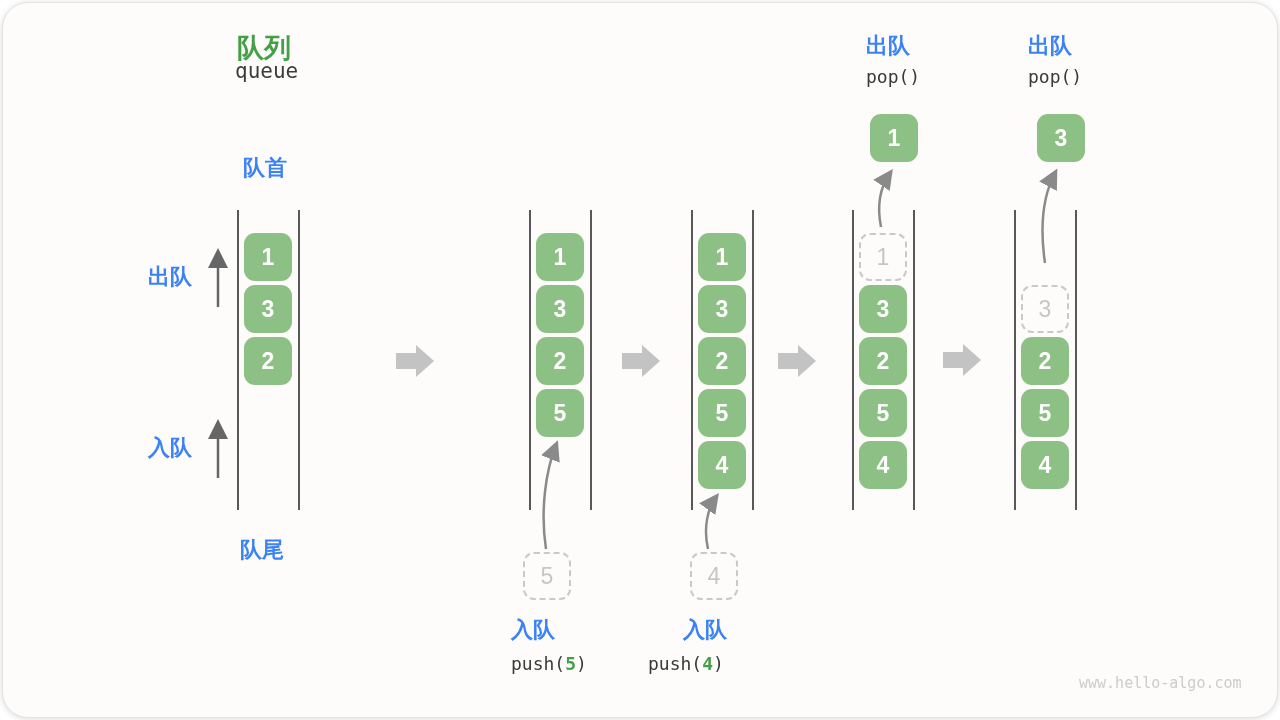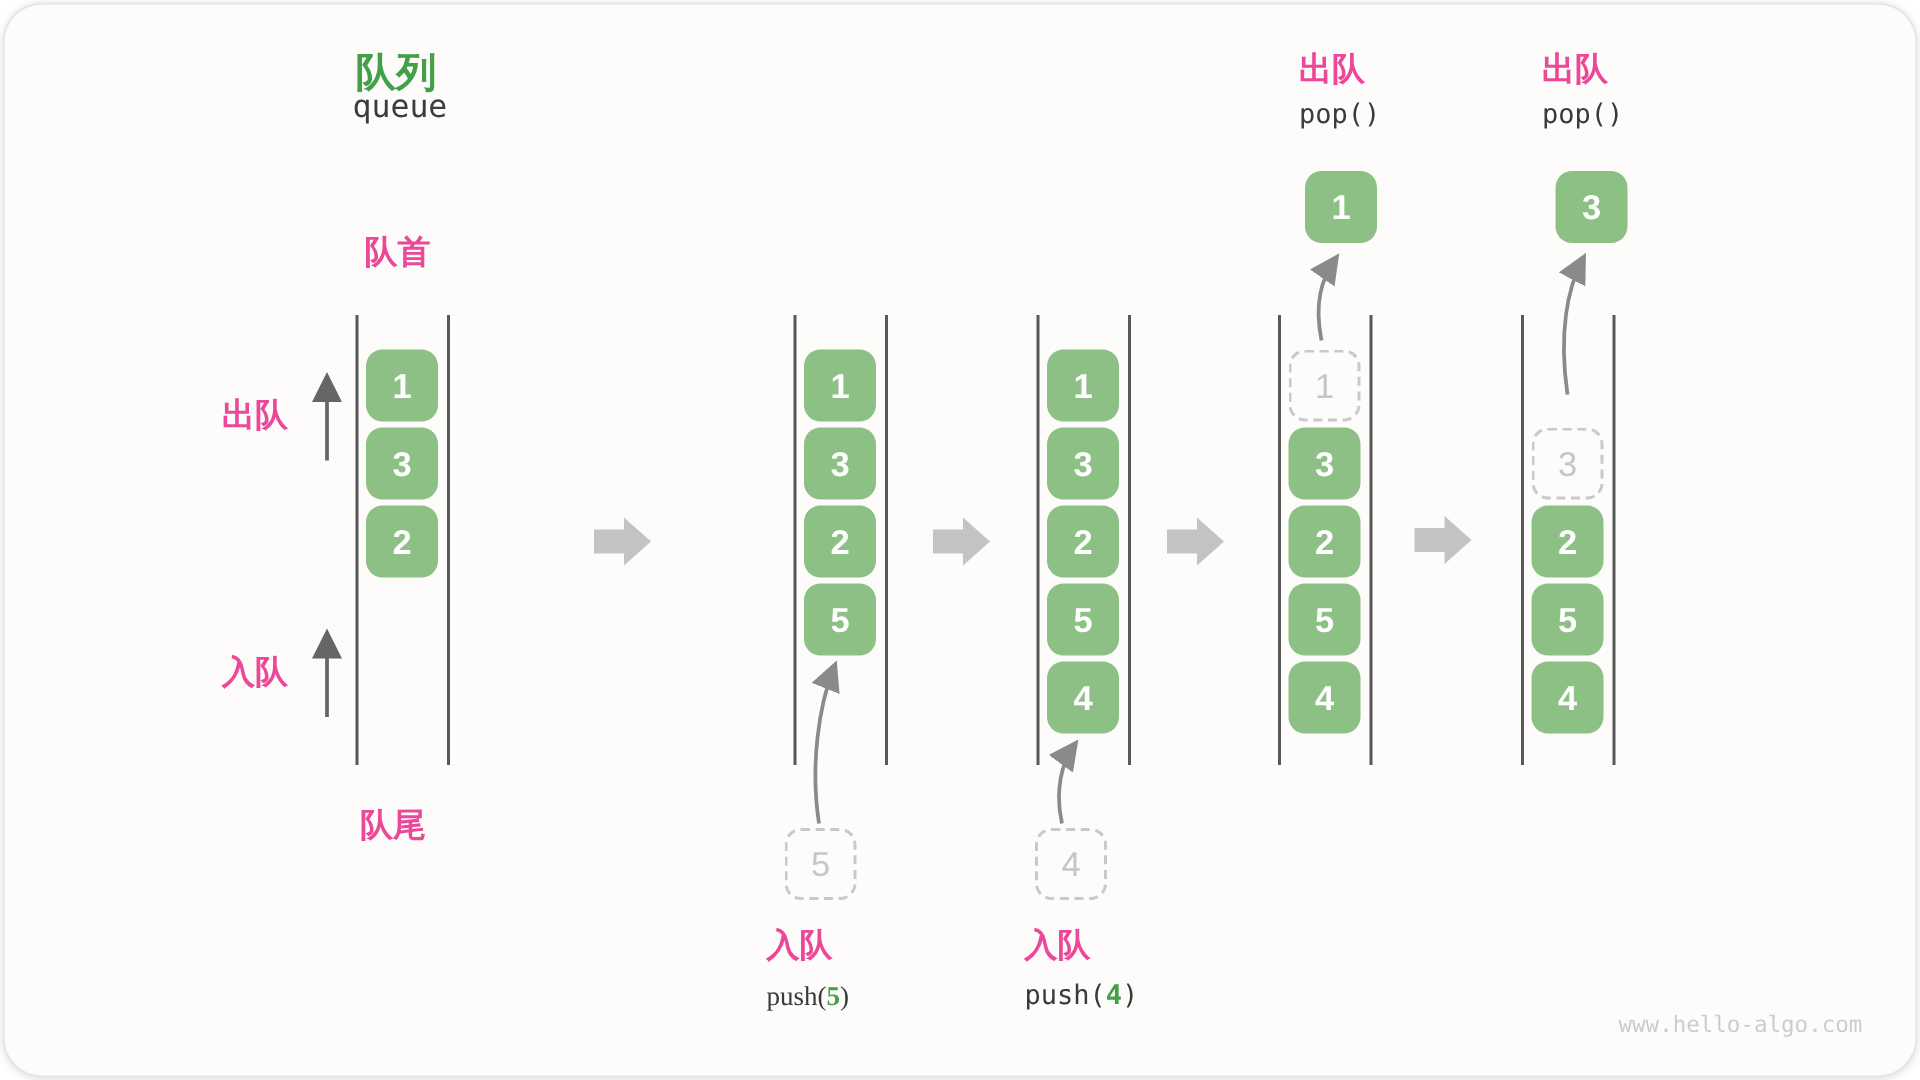--- a/index.html
+++ b/index.html
@@ -1,19 +1,19 @@
 <!DOCTYPE html>
 <html><head>
 <meta charset="utf-8">
 <style>
   html,body{margin:0;padding:0;width:1280px;height:720px;background:#ffffff;overflow:hidden;}
   .card{position:absolute;left:2px;top:2px;width:1274px;height:714px;background:#fdfcfa;
         border:1px solid #e3e3e3;border-radius:26px;box-shadow:0 1px 6px rgba(0,0,0,.14);}
   .abs{position:absolute;}
-  .zh{font-family:"Liberation Sans","DejaVu Sans",sans-serif;font-weight:bold;color:#ec4899;font-size:22px;line-height:1.15;}
+  .zh{font-family:"Liberation Sans","DejaVu Sans",sans-serif;font-weight:bold;color:#3b82f6;font-size:22px;line-height:1.15;}
   .mono{font-family:"DejaVu Sans Mono","Liberation Mono",monospace;color:#3a3a3a;font-size:18px;line-height:1.15;}
   .title-zh{font-family:"Liberation Sans","DejaVu Sans",sans-serif;font-weight:bold;font-size:27px;color:#43a047;}
   .title-en{font-family:"DejaVu Sans Mono","Liberation Mono",monospace;font-size:21px;color:#3c3c3c;}
   .wall{position:absolute;top:210px;height:300px;width:1.5px;background:#585858;}
   .box{position:absolute;width:48px;height:48px;border-radius:11px;background:#8dc084;color:#ffffff;
        display:flex;align-items:center;justify-content:center;
        font-family:"Liberation Sans","DejaVu Sans",sans-serif;font-weight:bold;font-size:23px;}
   .ghost{position:absolute;width:48px;height:48px;border-radius:11px;border:2.5px dashed #c9c9c9;
          box-sizing:border-box;background:transparent;color:#c6c6c6;
          display:flex;align-items:center;justify-content:center;
@@ -45,34 +45,34 @@
 
 <div>
   <div class="wall" style="left:529px;"></div>
   <div class="wall" style="left:590px;"></div>
   <div class="box" style="left:536px;top:233px;">1</div>
   <div class="box" style="left:536px;top:285px;">3</div>
   <div class="box" style="left:536px;top:337px;">2</div>
   <div class="box" style="left:536px;top:389px;">5</div>
   <div class="ghost" style="left:523px;top:552px;">5</div>
   <div class="abs zh" style="left:511px;top:617px;">入队</div>
-  <div class="abs mono" style="left:511px;top:654px;font-family:Liberation Serif, serif;"><span>push(</span><span class="code-arg">5</span><span>)</span></div>
+  <div class="abs mono" style="left:511px;top:654px;"><span>push(</span><span class="code-arg">5</span><span>)</span></div>
 </div>
 
 <div>
   <div class="wall" style="left:691px;"></div>
   <div class="wall" style="left:752px;"></div>
   <div class="box" style="left:698px;top:233px;">1</div>
   <div class="box" style="left:698px;top:285px;">3</div>
   <div class="box" style="left:698px;top:337px;">2</div>
   <div class="box" style="left:698px;top:389px;">5</div>
   <div class="box" style="left:698px;top:441px;">4</div>
   <div class="ghost" style="left:690px;top:552px;">4</div>
   <div class="abs zh" style="left:683px;top:617px;">入队</div>
-  <div class="abs mono" style="left:683px;top:654px;"><span>push(</span><span class="code-arg">4</span><span>)</span></div>
+  <div class="abs mono" style="left:648px;top:654px;"><span>push(</span><span class="code-arg">4</span><span>)</span></div>
 </div>
 
 <div>
   <div class="wall" style="left:852px;"></div>
   <div class="wall" style="left:913px;"></div>
   <div class="abs zh" style="left:866px;top:33px;">出队</div>
   <div class="abs mono" style="left:866px;top:67px;">pop()</div>
   <div class="box" style="left:870px;top:114px;">1</div>
   <div class="ghost" style="left:859px;top:233px;">1</div>
   <div class="box" style="left:859px;top:285px;">3</div>

